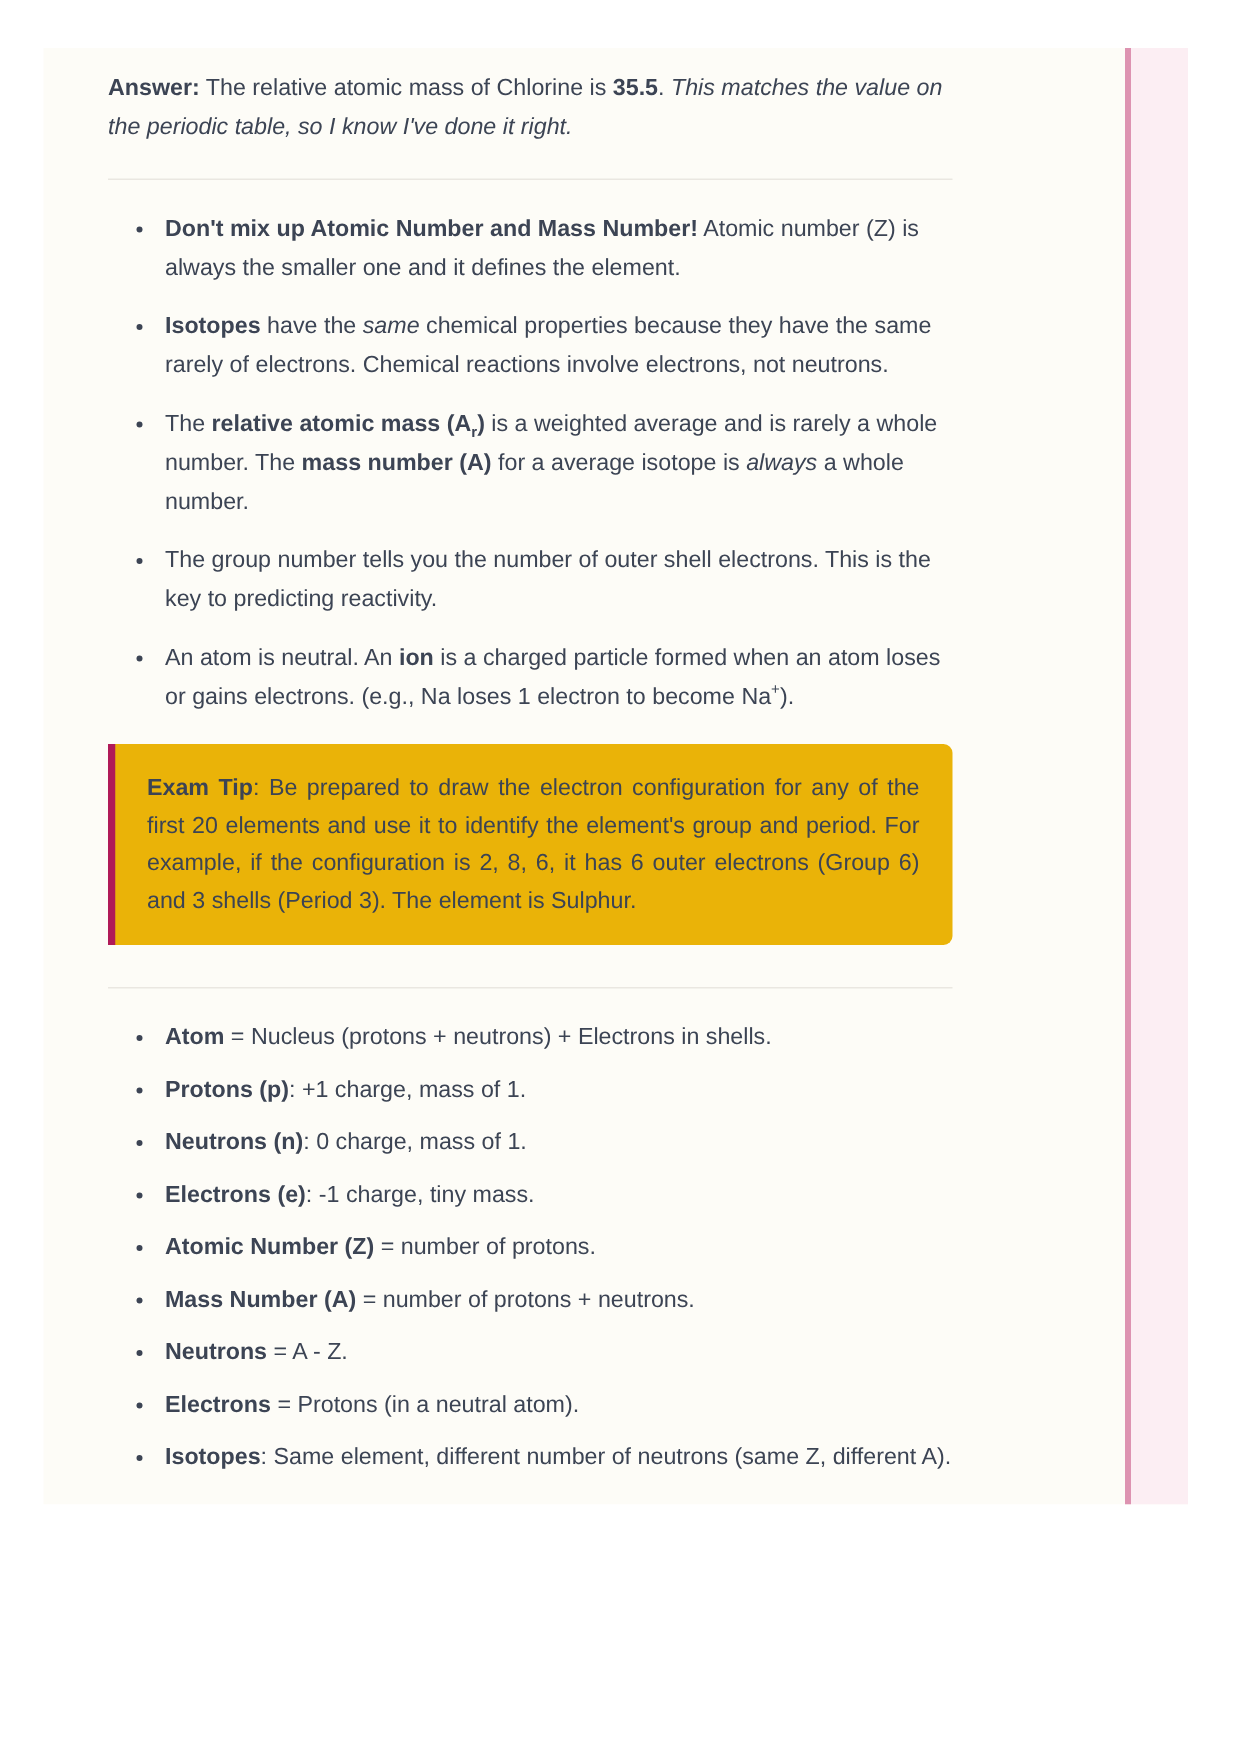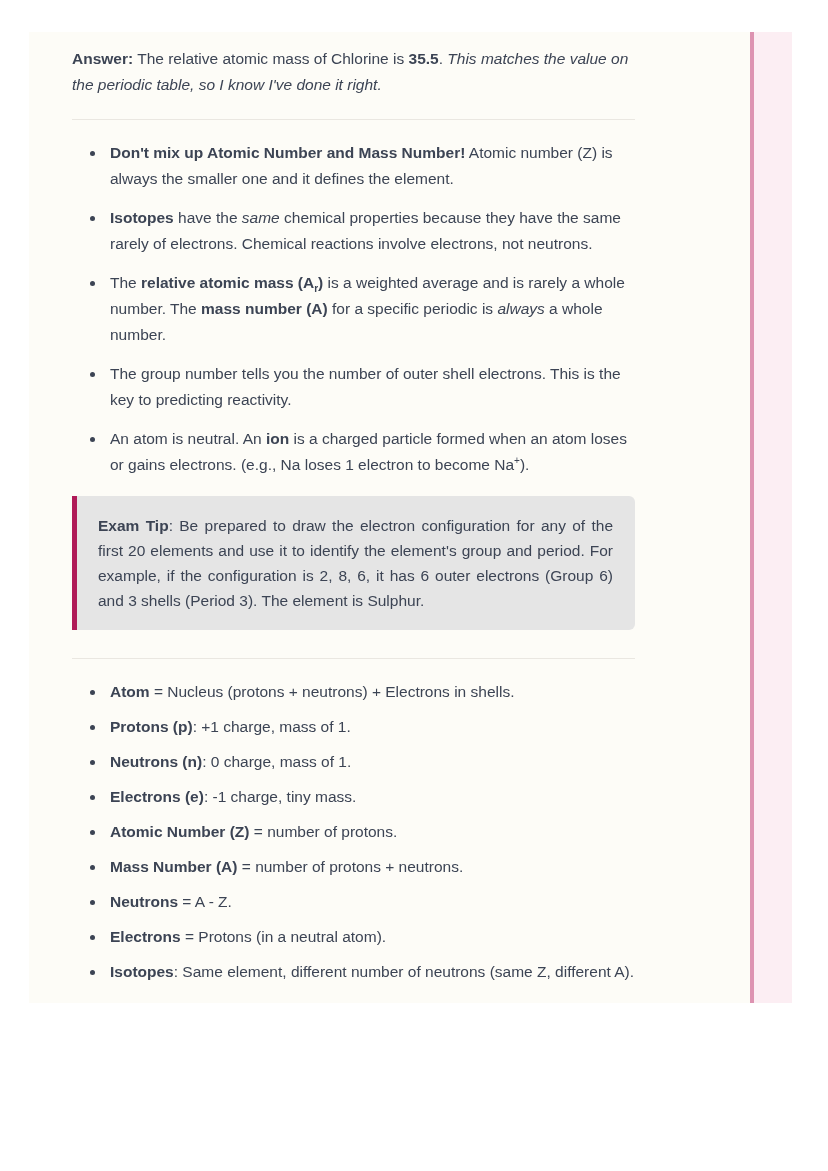--- a/index.html
+++ b/index.html
@@ -69,21 +69,21 @@
   }
   ul.bullet-list li {
     margin-bottom: 13px;
     padding-left: 4px;
   }
   ul.bullet-list.compact li {
     margin-bottom: 9px;
   }
   .tip-box {
     margin-top: 18px;
-    background: #e5e5e5;
+    background: #eab308;
     border-left: 5px solid #b01a58;
     border-radius: 0 6px 6px 0;
     padding: 17px 22px 17px 21px;
     text-align: justify;
     line-height: 25px;
   }
   .watermark {
     position: absolute;
     right: 42px;
     bottom: 50px;
@@ -103,21 +103,21 @@
 
       <p class="answer-para"><span class="b">Answer:</span><span> The relative atomic mass of Chlorine is </span><span class="b">35.5</span><span>. </span><span class="i">This matches the value on the periodic table, so I know I've done it right.</span></p>
 
       <hr class="divider">
 
       <section>
 
         <ul class="bullet-list">
             <li><span class="b">Don't mix up Atomic Number and Mass Number!</span><span> Atomic number (Z) is always the smaller one and it defines the element.</span></li>
             <li><span class="b">Isotopes</span><span> have the </span><span class="i">same</span><span> chemical properties because they have the same rarely of electrons. Chemical reactions involve electrons, not neutrons.</span></li>
-            <li><span>The </span><span class="b">relative atomic mass (A</span><sub class="b">r</sub><span class="b">)</span><span> is a weighted average and is rarely a whole number. The </span><span class="b">mass number (A)</span><span> for a specific periodic is </span><span class="i">always</span><span> a whole number.</span></li>
+            <li><span>The </span><span class="b">relative atomic mass (A</span><sub class="b">r</sub><span class="b">)</span><span> is a weighted average and is rarely a whole number. The </span><span class="b">mass number (A)</span><span> for a average isotope is </span><span class="i">always</span><span> a whole number.</span></li>
             <li><span>The group number tells you the number of outer shell electrons. This is the key to predicting reactivity.</span></li>
             <li><span>An atom is neutral. An </span><span class="b">ion</span><span> is a charged particle formed when an atom loses or gains electrons. (e.g., Na loses 1 electron to become Na</span><sup>+</sup><span>).</span></li>
           </ul>
 
         <div class="tip-box"><span class="b">Exam Tip</span><span>: Be prepared to draw the electron configuration for any of the first 20 elements and use it to identify the element's group and period. For example, if the configuration is 2, 8, 6, it has 6 outer electrons (Group 6) and 3 shells (Period 3). The element is Sulphur.</span></div>
       </section>
 
       <hr class="divider" style="margin-top:28px;">
 
       <section>

